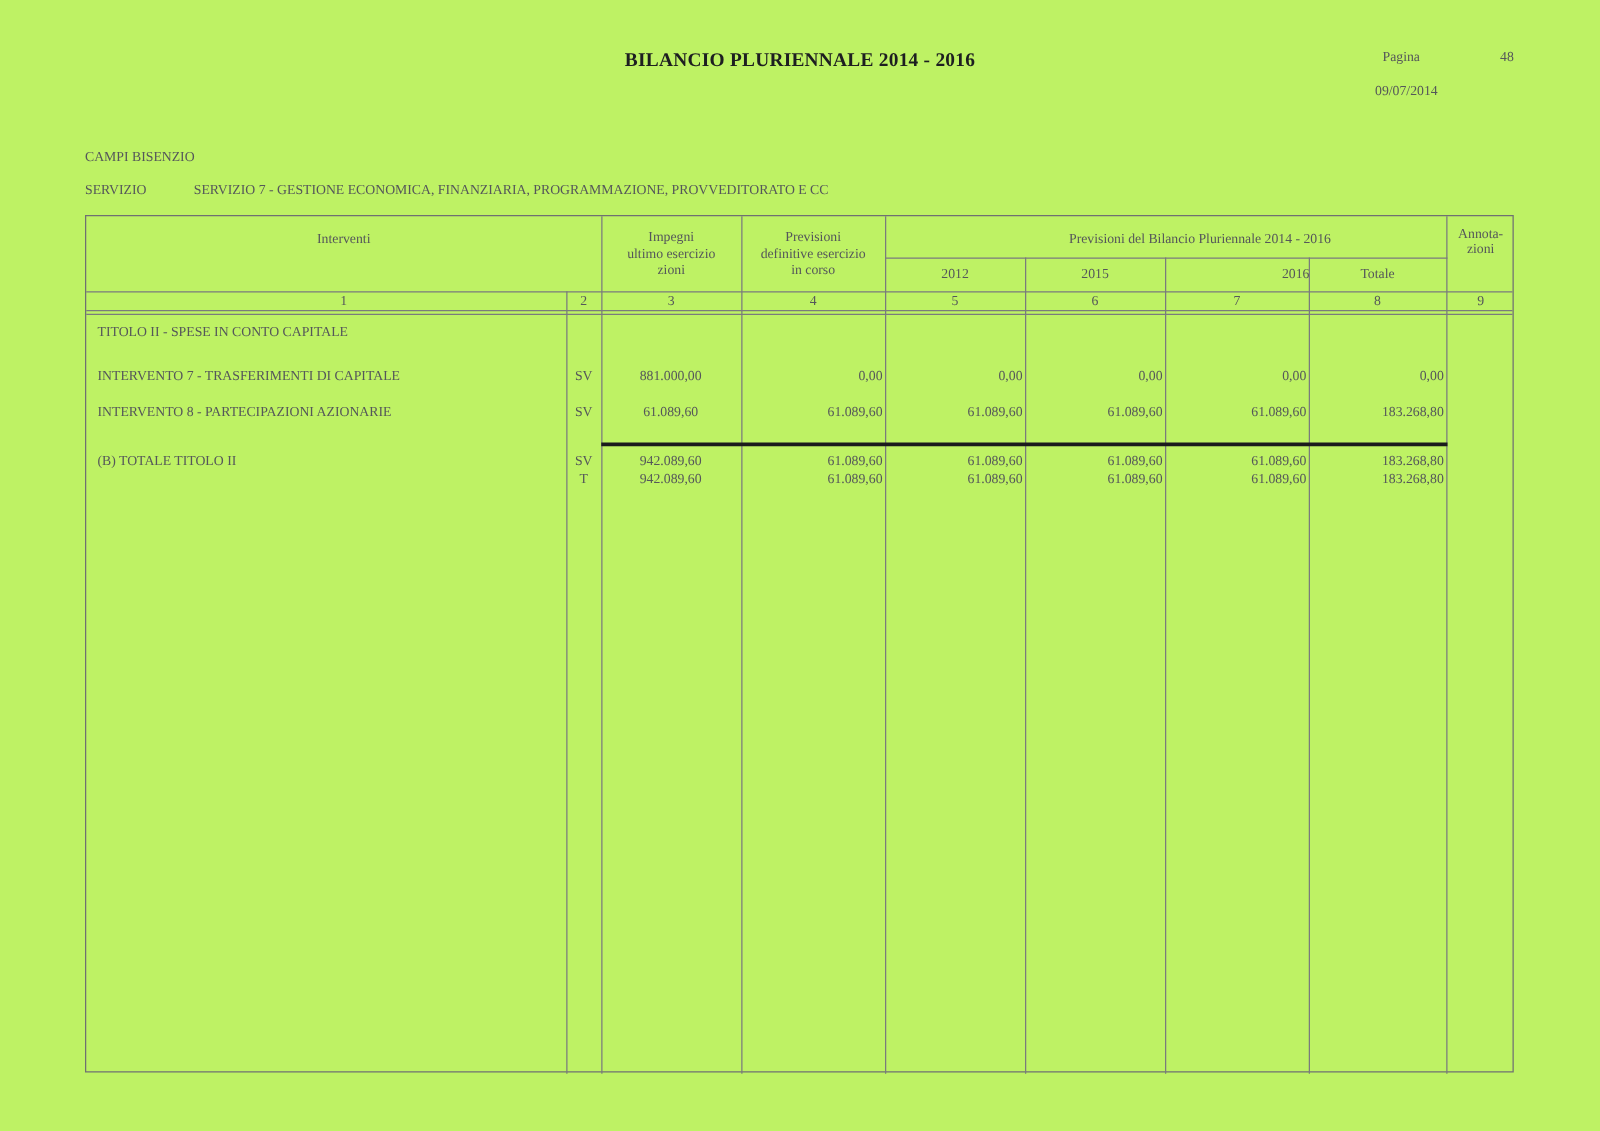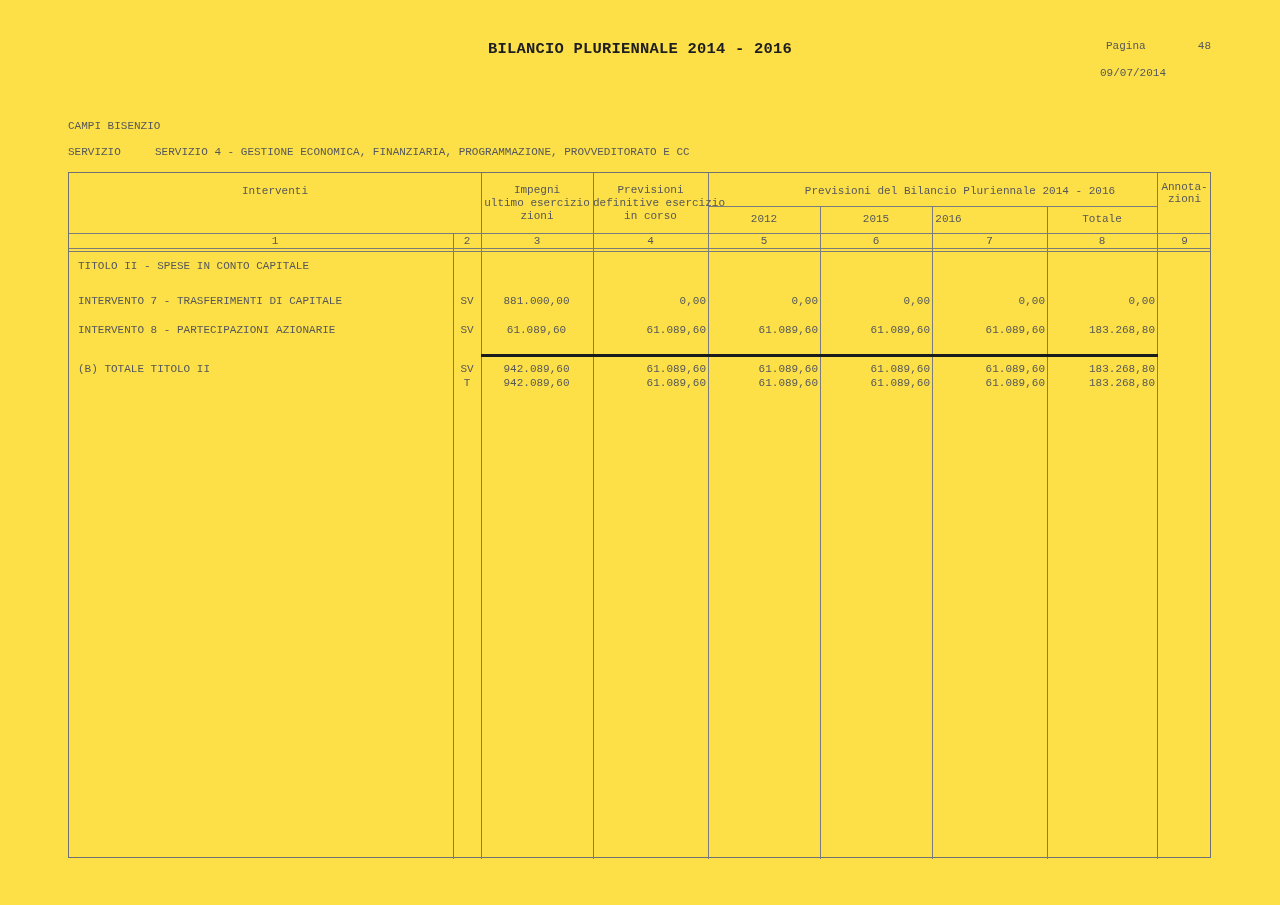--- a/index.html
+++ b/index.html
@@ -1,18 +1,18 @@
 <!DOCTYPE html>
 <html><head>
 <meta charset="utf-8">
 <style>
   html,body{margin:0;padding:0;background:#ffffff;}
   .page{
-    position:relative;width:1280px;height:905px;background:#fde047;
-    font-family:Liberation Mono, monospace;
+    position:relative;width:1280px;height:905px;background:#bef264;
+    font-family:Liberation Serif, serif;
     color:#55575a;overflow:hidden;
   }
   .t{position:absolute;white-space:nowrap;}
   .doc-title{
     left:0;right:0;top:40px;text-align:center;
     font-size:15.5px;font-weight:bold;color:#1d1e20;letter-spacing:.2px;
   }
   .pagina-label{left:1106px;top:40px;font-size:11px;}
   .pagina-num{left:1150px;top:40px;width:61px;text-align:right;font-size:11px;}
   .doc-date{left:1100px;top:67px;width:113px;font-size:11px;}
@@ -47,21 +47,21 @@
 
 <div class="page">
 
   <div class="t doc-title">BILANCIO PLURIENNALE 2014 - 2016</div>
   <div class="t pagina-label">Pagina</div>
   <div class="t pagina-num">48</div>
   <div class="t doc-date">09/07/2014</div>
 
   <div class="t entity">CAMPI BISENZIO</div>
   <div class="t svc-label">SERVIZIO</div>
-  <div class="t svc-value">SERVIZIO 4 - GESTIONE ECONOMICA, FINANZIARIA, PROGRAMMAZIONE, PROVVEDITORATO E CC</div>
+  <div class="t svc-value">SERVIZIO 7 - GESTIONE ECONOMICA, FINANZIARIA, PROGRAMMAZIONE, PROVVEDITORATO E CC</div>
 
   <div class="tbl">
 
     <div class="vl" style="left:384px;top:60px;height:626px;"></div>
     <div class="vl" style="left:412px;top:0;height:686px;"></div>
     <div class="vl" style="left:524px;top:0;height:686px;"></div>
     <div class="vl" style="left:639px;top:0;height:686px;"></div>
     <div class="vl" style="left:751px;top:33px;height:653px;"></div>
     <div class="vl" style="left:863px;top:33px;height:653px;"></div>
     <div class="vl" style="left:978px;top:33px;height:653px;"></div>
@@ -84,21 +84,21 @@
     <div class="hc" style="left:524px;top:11px;width:115px;">
       <div>Previsioni</div>
       <div>definitive esercizio</div>
       <div>in corso</div>
     </div>
     <div class="hc" style="left:639px;top:12px;width:504px;">
       <div>Previsioni del Bilancio Pluriennale 2014 - 2016</div>
     </div>
     <div class="hc" style="left:639px;top:40px;width:112px;">2012</div>
     <div class="hc" style="left:751px;top:40px;width:112px;">2015</div>
-    <div class="hc" style="left:822px;top:40px;width:115px;">2016</div>
+    <div class="hc" style="left:910px;top:40px;width:115px;">2016</div>
     <div class="hc" style="left:978px;top:40px;width:110px;">Totale</div>
     <div class="hc" style="left:1088px;top:8px;width:55px;line-height:12px;">
       <div>Annota-</div>
       <div>zioni</div>
     </div>
 
     <div class="num" style="left:0;width:412px;">1</div>
     <div class="num" style="left:384px;width:28px;">2</div>
     <div class="num" style="left:412px;width:112px;">3</div>
     <div class="num" style="left:524px;width:115px;">4</div>

